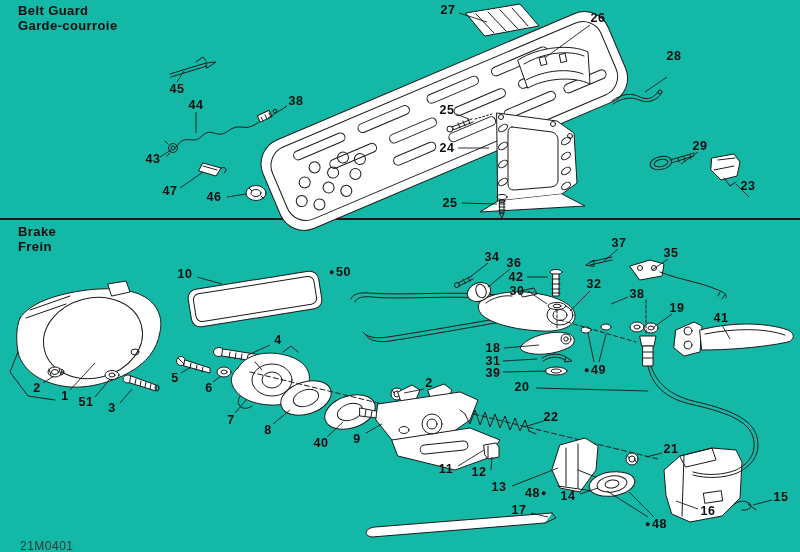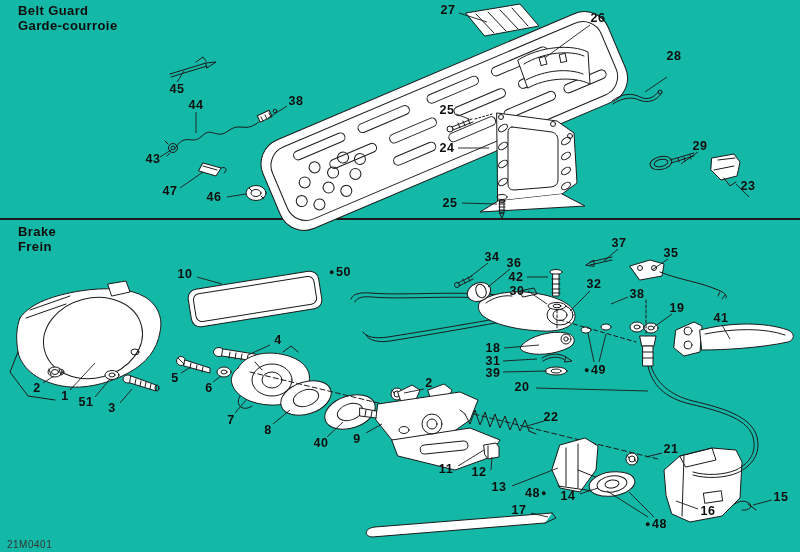--- a/index.html
+++ b/index.html
@@ -9,21 +9,21 @@
         letter-spacing:.4px;white-space:pre;color:#0d0d0d;}
   #title-beltguard{top:3px;}
   #title-brake{top:224px;}
   #divider{position:absolute;left:0;top:218px;width:800px;height:2px;background:#1b1b1b;}
   #artwork,#leader-svg{position:absolute;left:0;top:0;}
   #leader-svg{pointer-events:none;}
   #callout-layer{position:absolute;left:0;top:0;width:716px;height:552px;pointer-events:none;}
   .callout{position:absolute;transform:translate(-50%,-50%);font-weight:bold;font-size:12.5px;
         letter-spacing:.6px;color:#0d0d0d;white-space:nowrap;display:flex;align-items:center;gap:1px;}
   .callout .dot{font-size:9px;line-height:9px;}
-  #doc-code{position:absolute;left:7px;top:539px;font-size:10px;letter-spacing:.5px;color:#333;}
+  #doc-code{position:absolute;left:20px;top:539px;font-size:12px;letter-spacing:.5px;color:#333;}
 </style>
 </head>
 <body>
 
 <div id="page">
 
   <div id="title-beltguard" class="section-title">Belt Guard
 Garde-courroie</div>
   <div id="divider"></div>
   <div id="title-brake" class="section-title">Brake

